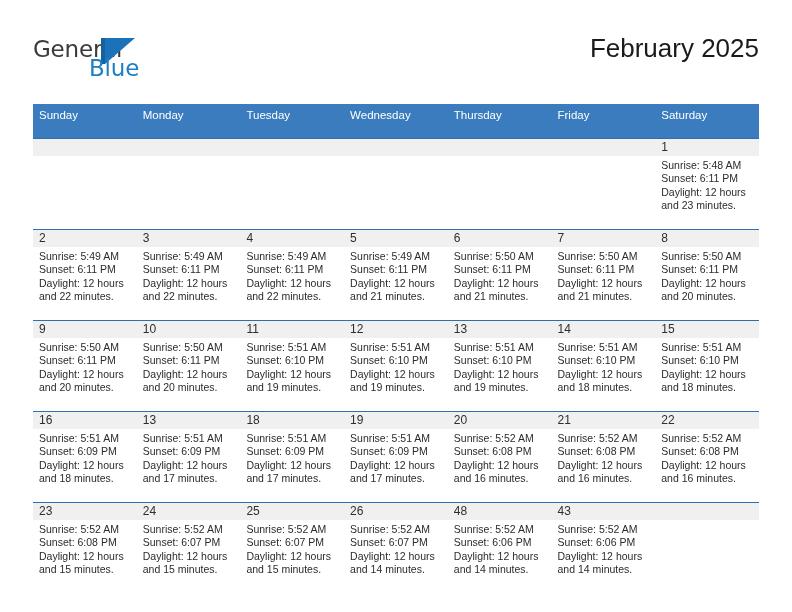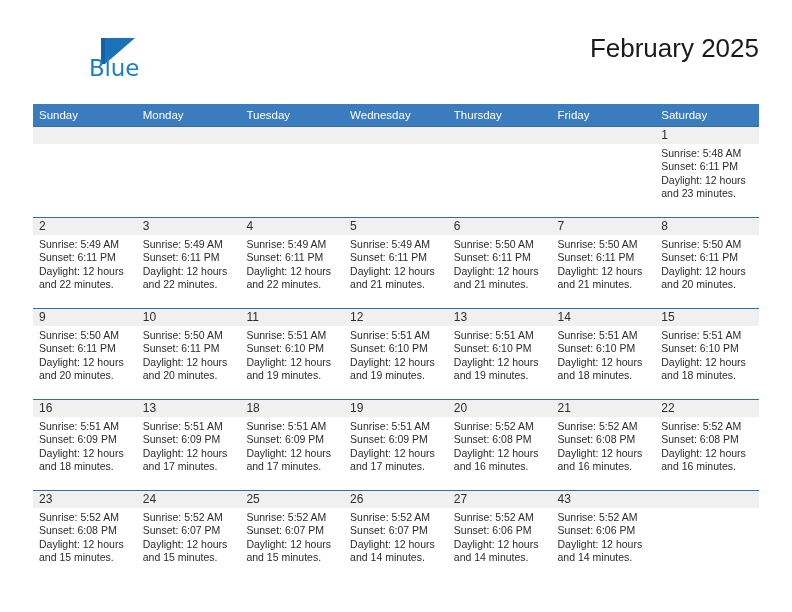--- a/index.html
+++ b/index.html
@@ -110,21 +110,21 @@
     width: 726px;
     border-collapse: collapse;
     table-layout: fixed;
   }
   .calendar th {
     background: #3a7cbe;
     color: #ffffff;
     font-size: 11.5px;
     font-weight: normal;
     text-align: left;
-    padding: 5px 0 5px 6px;
+    padding: 5px 0 17px 6px;
     height: 11px;
     border: none;
   }
   .calendar td {
     vertical-align: top;
     padding: 0;
     border: none;
     border-top: 1.5px solid #2f6fb0;
     height: 90px;
     width: 103.71px;
@@ -156,20 +156,21 @@
   }
 </style>
 </head>
 <body>
 
 <div class="page">
 
   <div class="header">
 
     <div class="logo">
+      <span class="logo-general">General</span>
       <span class="logo-mark">
         <span class="logo-bar"></span>
         <span class="logo-tri"></span>
       </span>
       <span class="logo-blue">Blue</span>
     </div>
 
     <div class="title">February 2025</div>
     <div class="subtitle">Jatibarang, Indonesia</div>
   </div>
@@ -448,21 +449,21 @@
           <td>
             <div class="daynum-band">26</div>
             <div class="cell-body">
               <div>Sunrise: 5:52 AM</div>
               <div>Sunset: 6:07 PM</div>
               <div>Daylight: 12 hours</div>
               <div>and 14 minutes.</div>
             </div>
           </td>
           <td>
-            <div class="daynum-band">27</div>
+            <div class="daynum-band">48</div>
             <div class="cell-body">
               <div>Sunrise: 5:52 AM</div>
               <div>Sunset: 6:06 PM</div>
               <div>Daylight: 12 hours</div>
               <div>and 14 minutes.</div>
             </div>
           </td>
           <td>
             <div class="daynum-band">43</div>
             <div class="cell-body">

